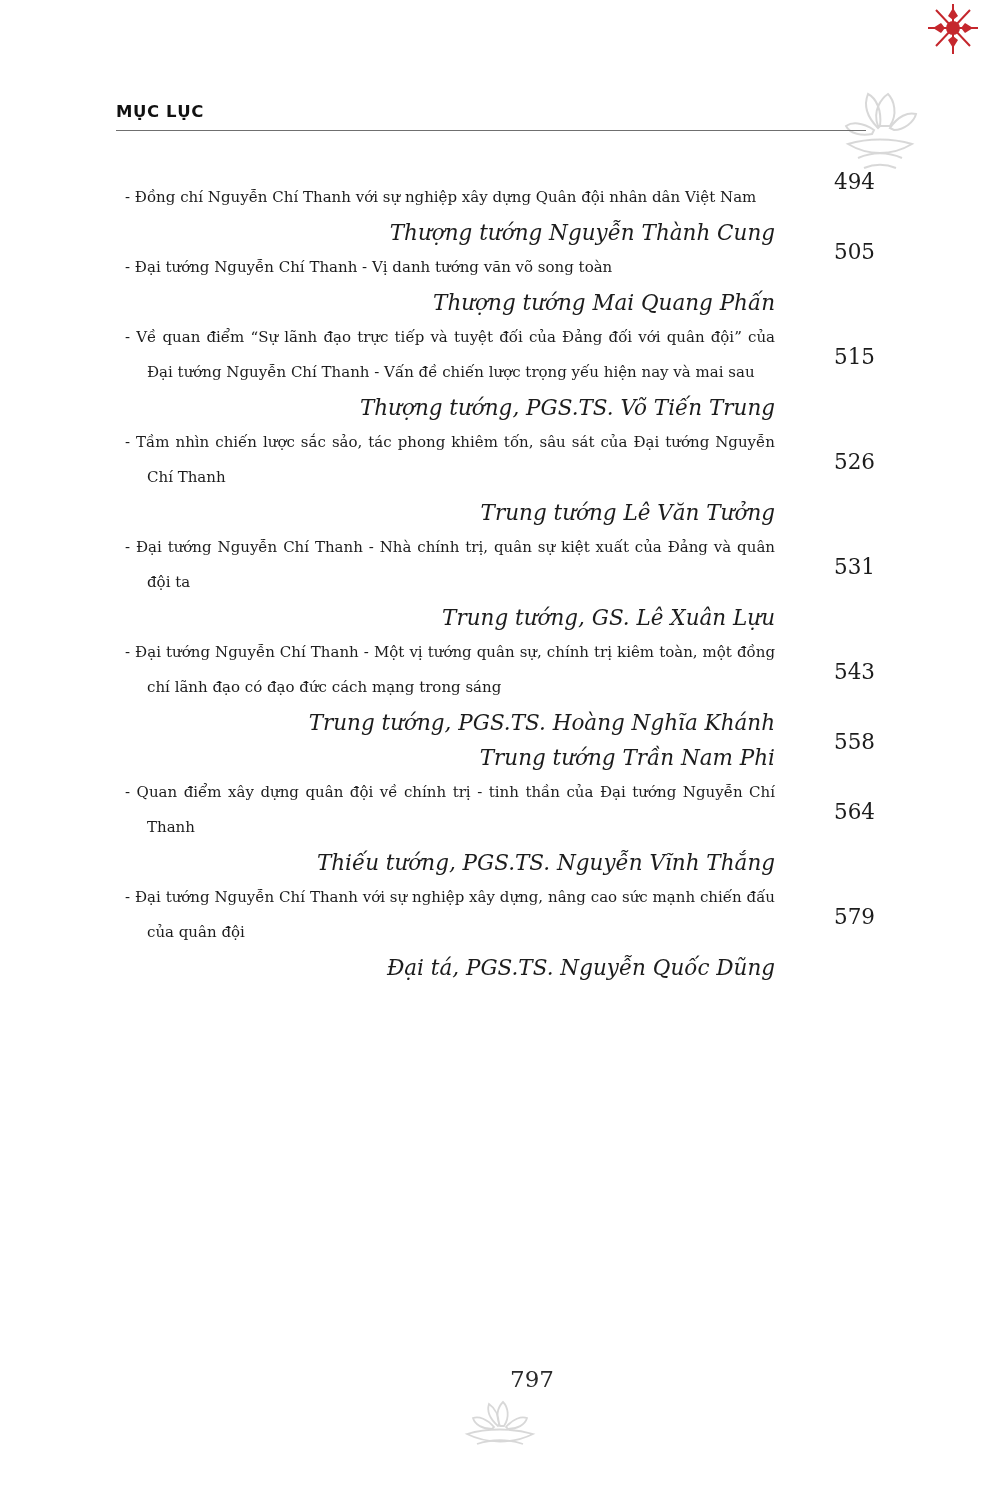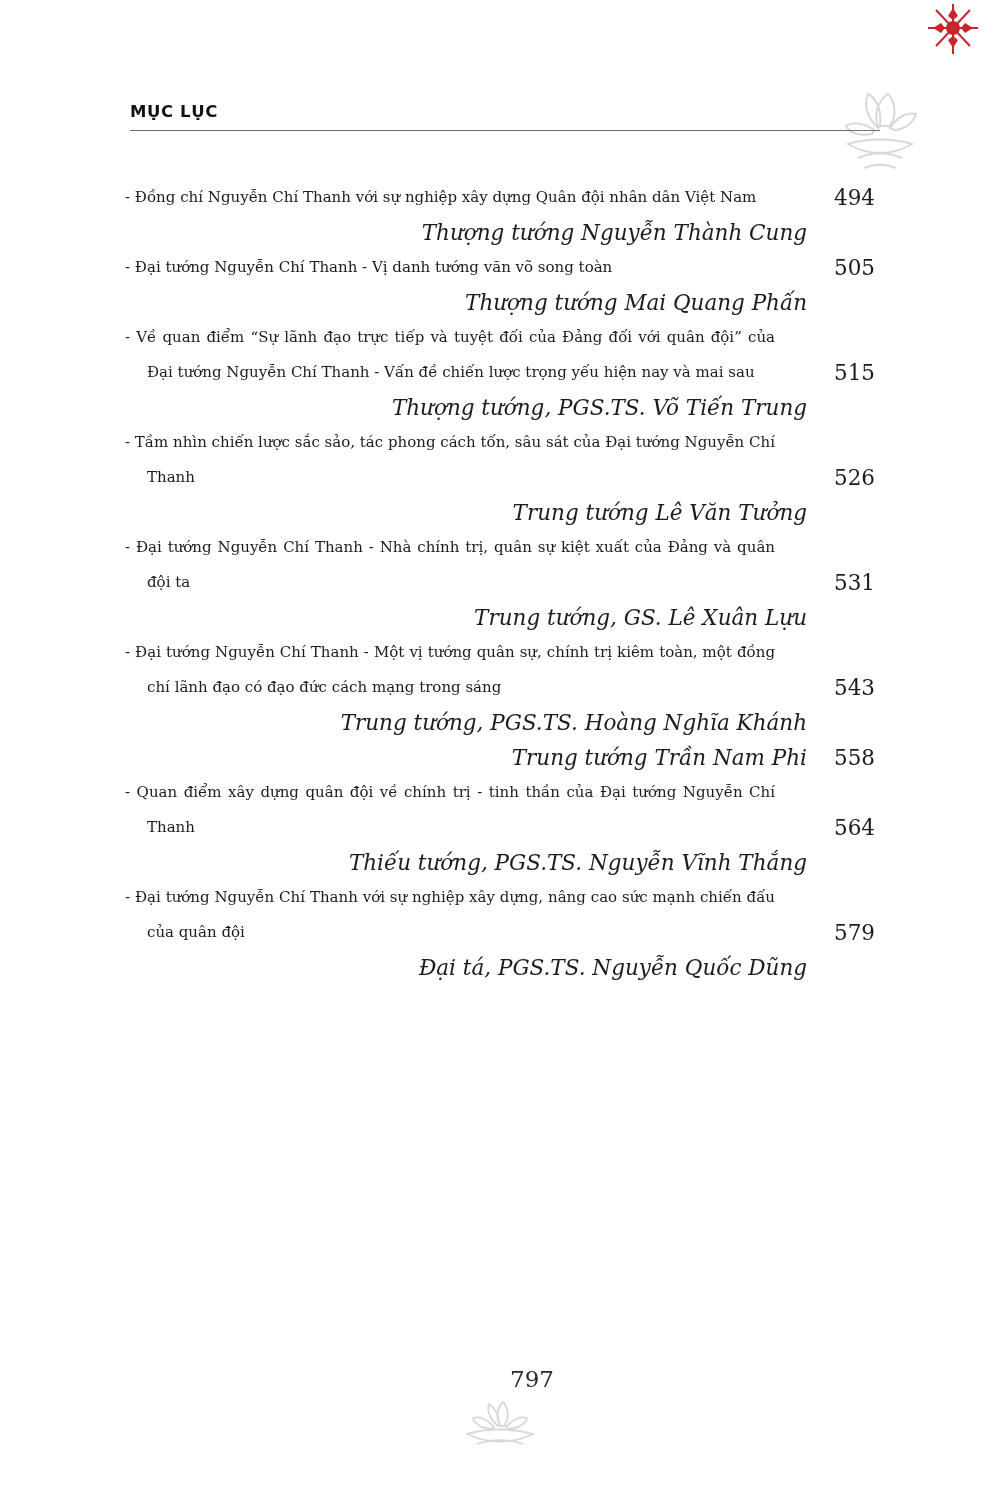--- a/index.html
+++ b/index.html
@@ -12,21 +12,21 @@
     background: #ffffff;
     font-family: "DejaVu Serif", serif;
     color: #1c1c1c;
     position: relative;
     overflow: hidden;
   }
 
   
   .page-header {
     position: absolute;
-    left: 130px;
+    left: 116px;
     top: 102px;
     width: 750px;
     border-bottom: 1.5px solid #6f6f6f;
     padding-bottom: 9px;
   }
   .page-header-title {
     font-family: "DejaVu Sans", sans-serif;
     font-weight: bold;
     font-size: 16.5px;
     letter-spacing: 0.6px;
@@ -67,27 +67,27 @@
     box-sizing: border-box;
     padding-left: 22px;
     text-indent: -22px;
     text-align: justify;
     font-size: 15px;
     line-height: 35px;
   }
   .entry-page {
     position: absolute;
     right: 0;
-    bottom: 0;
+    bottom: 16px;
     font-size: 21.5px;
     line-height: 35px;
     margin-left: 27px;
   }
   .entry-author {
-    margin: 0 68px 0 0;
+    margin: 0 100px 0 0;
     text-align: right;
     font-style: italic;
     font-size: 21.5px;
     line-height: 35px;
   }
 
   
   .footer-page-number {
     position: absolute;
     top: 1366px;
@@ -162,21 +162,21 @@
   <div class="toc-entry">
     <div class="entry-row">
       <p class="entry-title">- Về quan điểm “Sự lãnh đạo trực tiếp và tuyệt đối của Đảng đối với quân đội” của Đại tướng Nguyễn Chí Thanh - Vấn đề chiến lược trọng yếu hiện nay và mai sau</p>
       <span class="entry-page">515</span>
     </div>
     <p class="entry-author">Thượng tướng, PGS.TS. Võ Tiến Trung</p>
   </div>
 
   <div class="toc-entry">
     <div class="entry-row">
-      <p class="entry-title">- Tầm nhìn chiến lược sắc sảo, tác phong cách tốn, sâu sát của Đại tướng Nguyễn Chí Thanh</p>
+      <p class="entry-title">- Tầm nhìn chiến lược sắc sảo, tác phong khiêm tốn, sâu sát của Đại tướng Nguyễn Chí Thanh</p>
       <span class="entry-page">526</span>
     </div>
     <p class="entry-author">Trung tướng Lê Văn Tưởng</p>
   </div>
 
   <div class="toc-entry">
     <div class="entry-row">
       <p class="entry-title">- Đại tướng Nguyễn Chí Thanh - Nhà chính trị, quân sự kiệt xuất của Đảng và quân đội ta</p>
       <span class="entry-page">531</span>
     </div>

